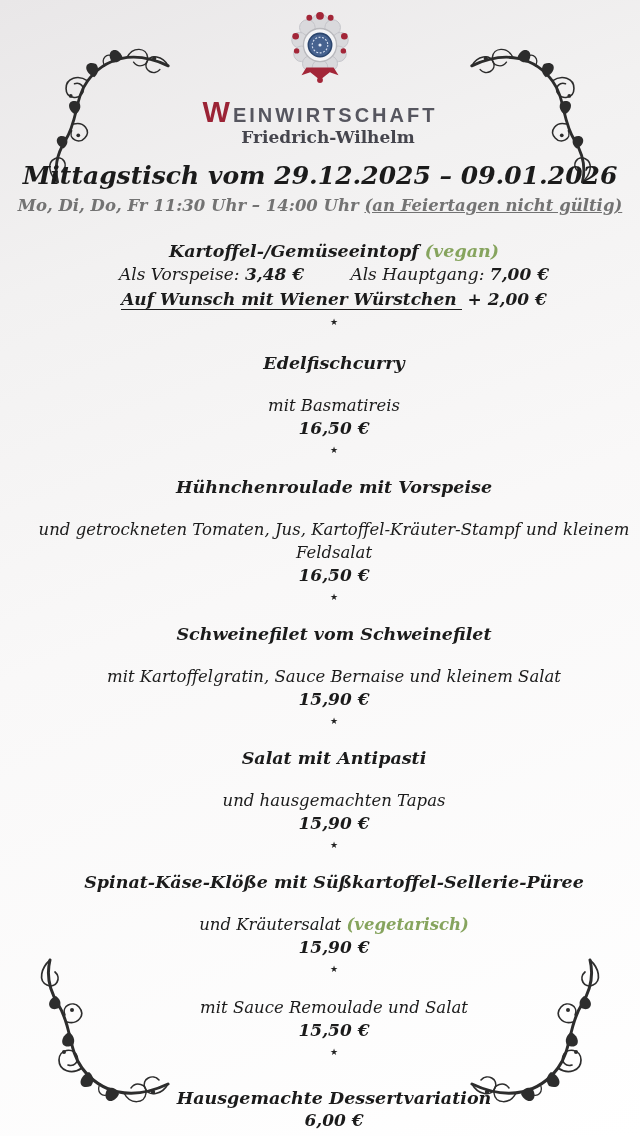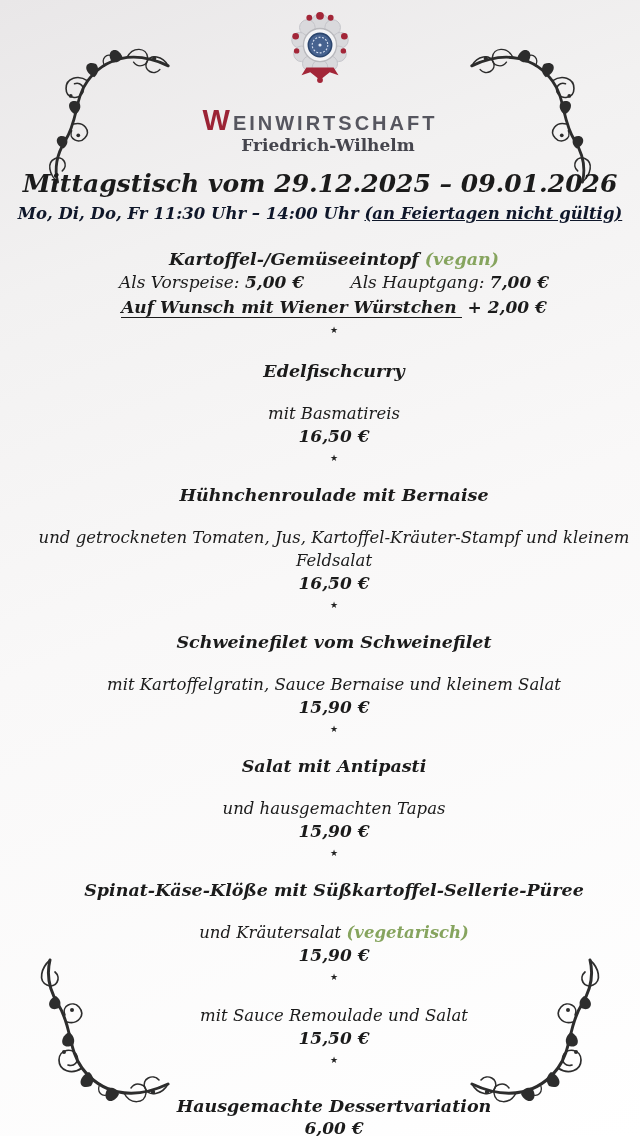--- a/index.html
+++ b/index.html
@@ -14,27 +14,27 @@
   .corner { position:absolute; width:150px; height:150px; opacity:.92; }
   .corner.tl { top:34px; left:22px; }
   .corner.tr { top:34px; right:22px; transform:scaleX(-1); }
   .corner.bl { bottom:18px; left:12px; width:160px; height:160px; transform:scaleY(-1); }
   .corner.br { bottom:18px; right:12px; width:160px; height:160px; transform:scale(-1,-1); }
 
   
   .crest { margin-top:8px; }
   .wordmark {
     font-family:"Liberation Sans", sans-serif; font-weight:700; font-size:20px;
-    letter-spacing:3px; color:#56565f; line-height:24px; margin-top:18px;
+    letter-spacing:3px; color:#56565f; line-height:24px; margin-top:10px;
   }
   .wordmark::first-letter { font-size:29px; color:#9b2335; }
   .subname { font-weight:700; font-size:17px; color:#45454d; line-height:20px;padding-left:16px; }
 
   .title { font-size:25px; font-style:italic; font-weight:700; margin-top:14px; line-height:30px; }
-  .hours { font-size:16.5px; font-style:italic; font-weight:700; color:#0f172a; margin-top:4px; line-height:22px; }
+  .hours { font-size:16.5px; font-style:italic; font-weight:700; color:#737373; margin-top:4px; line-height:22px; }
   .hours .u { text-decoration:underline; }
 
   
   .menu { margin-top:23px; }
   .item { margin-bottom:19px;padding-left:28px; }
   .item.first { margin-bottom:23px; }
   .name  { font-size:17.5px; font-weight:700; font-style:italic; line-height:22px; }
   .desc  { font-size:16.5px; font-style:italic; line-height:23px;margin-top:20px; }
   .price { font-size:17px;  font-weight:700; font-style:italic; line-height:23px; }
   .tag   { color:#86a45e; font-weight:700; font-style:italic; }
@@ -132,21 +132,21 @@
   <div class="menu">
 
     <div class="item first">
       <div class="name">
         <span>Kartoffel-/Gemüseeintopf</span>
         <span class="tag">(vegan)</span>
       </div>
       <div class="price-row">
         <span>
           <span>Als Vorspeise:</span>
-          <b>5,00 €</b>
+          <b>3,48 €</b>
         </span>
         <span>
           <span>Als Hauptgang:</span>
           <b>7,00 €</b>
         </span>
       </div>
       <div class="option">
         <span class="u">Auf Wunsch mit Wiener Würstchen</span>
         <span>+ 2,00 €</span>
       </div>
@@ -154,21 +154,21 @@
     </div>
 
     <div class="item">
       <div class="name">Edelfischcurry</div>
       <div class="desc">mit Basmatireis</div>
       <div class="price">16,50 €</div>
       <div class="star">★</div>
     </div>
 
     <div class="item">
-      <div class="name">Hühnchenroulade mit Bernaise</div>
+      <div class="name">Hühnchenroulade mit Vorspeise</div>
       <div class="desc">und getrockneten Tomaten, Jus, Kartoffel-Kräuter-Stampf und kleinem Feldsalat</div>
       <div class="price">16,50 €</div>
       <div class="star">★</div>
     </div>
 
     <div class="item">
       <div class="name">Schweinefilet vom Schweinefilet</div>
       <div class="desc">mit Kartoffelgratin, Sauce Bernaise und kleinem Salat</div>
       <div class="price">15,90 €</div>
       <div class="star">★</div>

